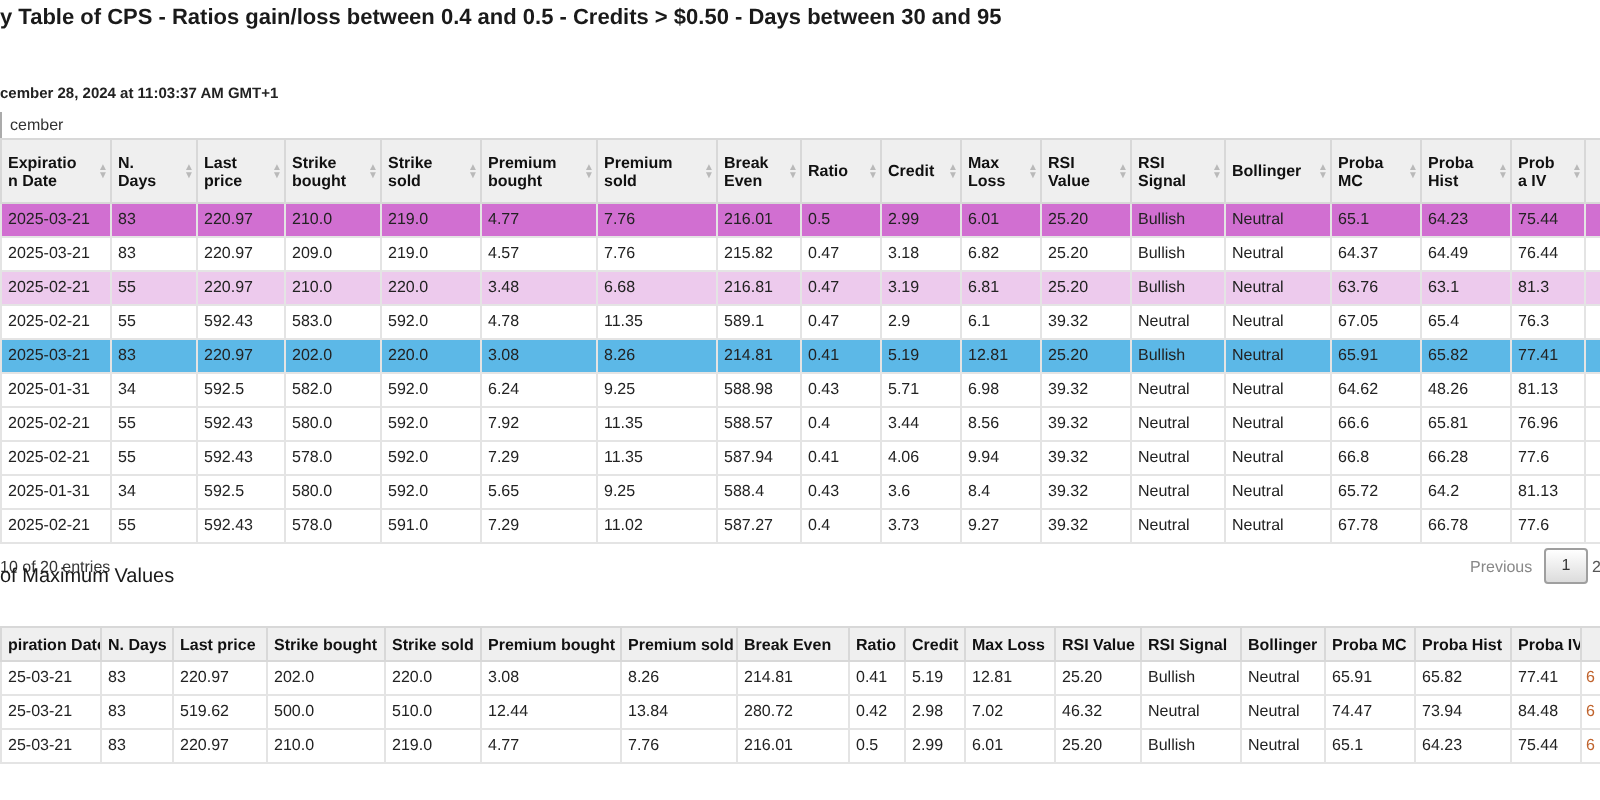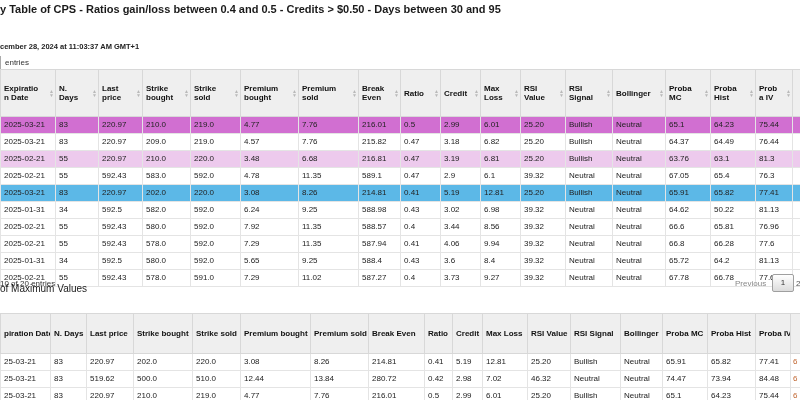--- a/index.html
+++ b/index.html
@@ -10,21 +10,21 @@
   .timestamp{position:absolute;left:0;top:42px;font-size:7.5px;font-weight:bold;color:#222;white-space:nowrap;}
   .entries-wrap{position:absolute;left:0;top:55px;font-size:8px;color:#333;display:flex;align-items:center;height:14px;}
   .select-sliver{display:inline-block;width:1px;height:13px;background:#ababab;margin-right:4px;}
   .search-wrap{position:absolute;right:3px;top:52px;font-size:8px;color:#333;display:flex;align-items:center;gap:4px;}
   .search-wrap input{width:108px;height:15px;border:1px solid #aaa;font-size:8px;padding:0 2px;box-sizing:border-box;
     font-family:"Liberation Sans","DejaVu Sans",sans-serif;}
   table{position:absolute;left:0;border-collapse:collapse;table-layout:fixed;background:#fff;}
   #main-table{top:69px;width:800px;}
   #max-table{top:313px;width:800px;}
   th{background:#efefef;border:1px solid #d8d8d8;font-size:8px;font-weight:bold;text-align:left;
-     padding:14px 3px;vertical-align:middle;position:relative;color:#111;box-sizing:border-box;}
+     padding:2px 3px;vertical-align:middle;position:relative;color:#111;box-sizing:border-box;}
   #main-table th{height:32px;}
   #main-table th .th-label{display:block;padding-right:9px;line-height:9px;word-wrap:break-word;}
   #max-table th{height:17px;line-height:11px;white-space:nowrap;overflow:hidden;}
   .sort-icon{position:absolute;right:1px;top:50%;transform:translateY(-50%);font-size:5px;line-height:4px;
      color:#b9b9b9;text-align:center;}
   td{border:1px solid #e4e4e4;font-size:8px;padding:2px 3px;height:12px;line-height:12px;
      white-space:nowrap;overflow:hidden;color:#222;box-sizing:content-box;}
   .footer-info{position:absolute;left:0;top:279px;font-size:8px;color:#333;}
   .pagination{position:absolute;left:0;top:273px;width:800px;height:20px;font-size:8px;}
   .pagination .prev{position:absolute;left:735px;top:6px;color:#888;cursor:default;}
@@ -35,21 +35,21 @@
 </style>
 </head>
 <body>
 
 <div class="viewport">
   <div class="title">y Table of CPS - Ratios gain/loss between 0.4 and 0.5 - Credits &gt; $0.50 - Days between 30 and 95</div>
   <div class="timestamp">cember 28, 2024 at 11:03:37 AM GMT+1</div>
 
   <div class="entries-wrap">
     <span class="select-sliver"></span>
-    <span>entries</span>
+    <span>cember</span>
   </div>
 
 
   <table id="main-table">
       <colgroup>
         <col style="width: 55px;">
         <col style="width: 43px;">
         <col style="width: 44px;">
         <col style="width: 48px;">
         <col style="width: 50px;">
@@ -244,27 +244,27 @@
         <tr>
           <td>2025-01-31</td>
           <td>34</td>
           <td>592.5</td>
           <td>582.0</td>
           <td>592.0</td>
           <td>6.24</td>
           <td>9.25</td>
           <td>588.98</td>
           <td>0.43</td>
-          <td>3.02</td>
+          <td>5.71</td>
           <td>6.98</td>
           <td>39.32</td>
           <td>Neutral</td>
           <td>Neutral</td>
           <td>64.62</td>
-          <td>50.22</td>
+          <td>48.26</td>
           <td>81.13</td>
           <td></td>
         </tr>
         <tr>
           <td>2025-02-21</td>
           <td>55</td>
           <td>592.43</td>
           <td>580.0</td>
           <td>592.0</td>
           <td>7.92</td>

